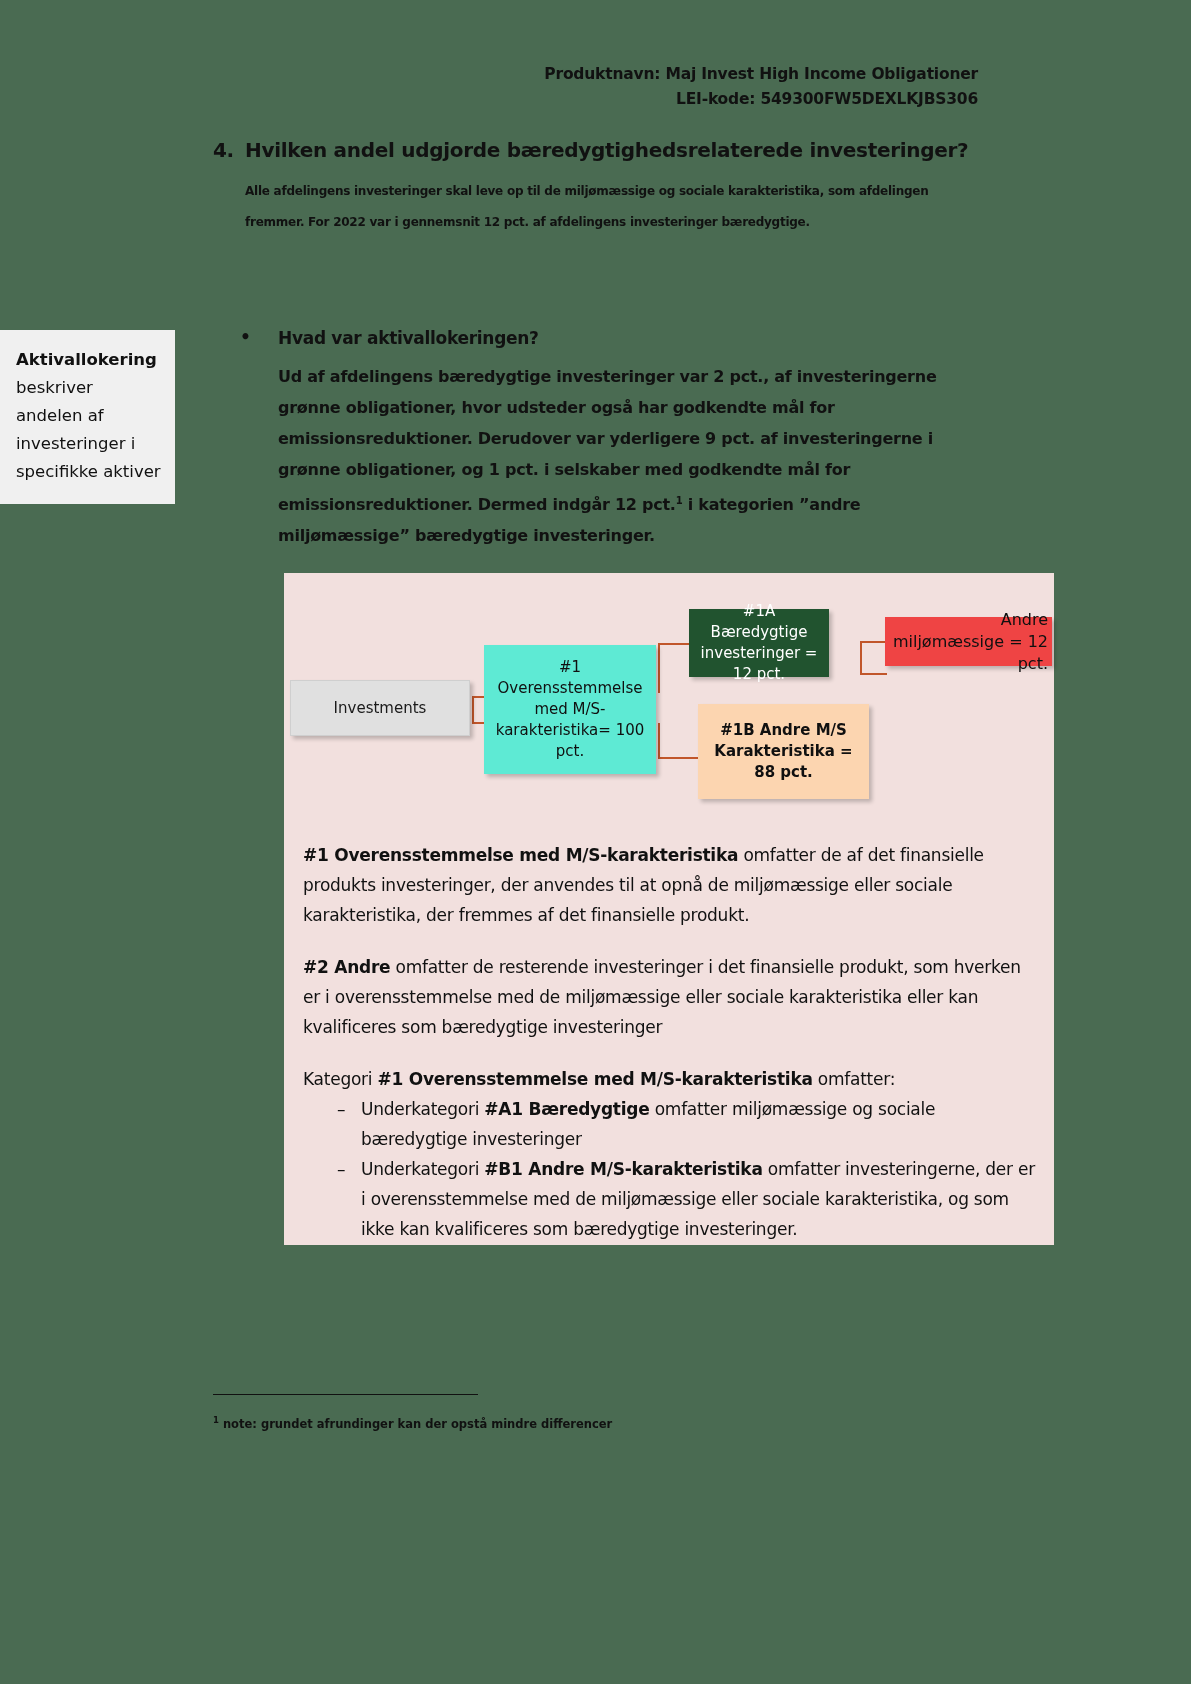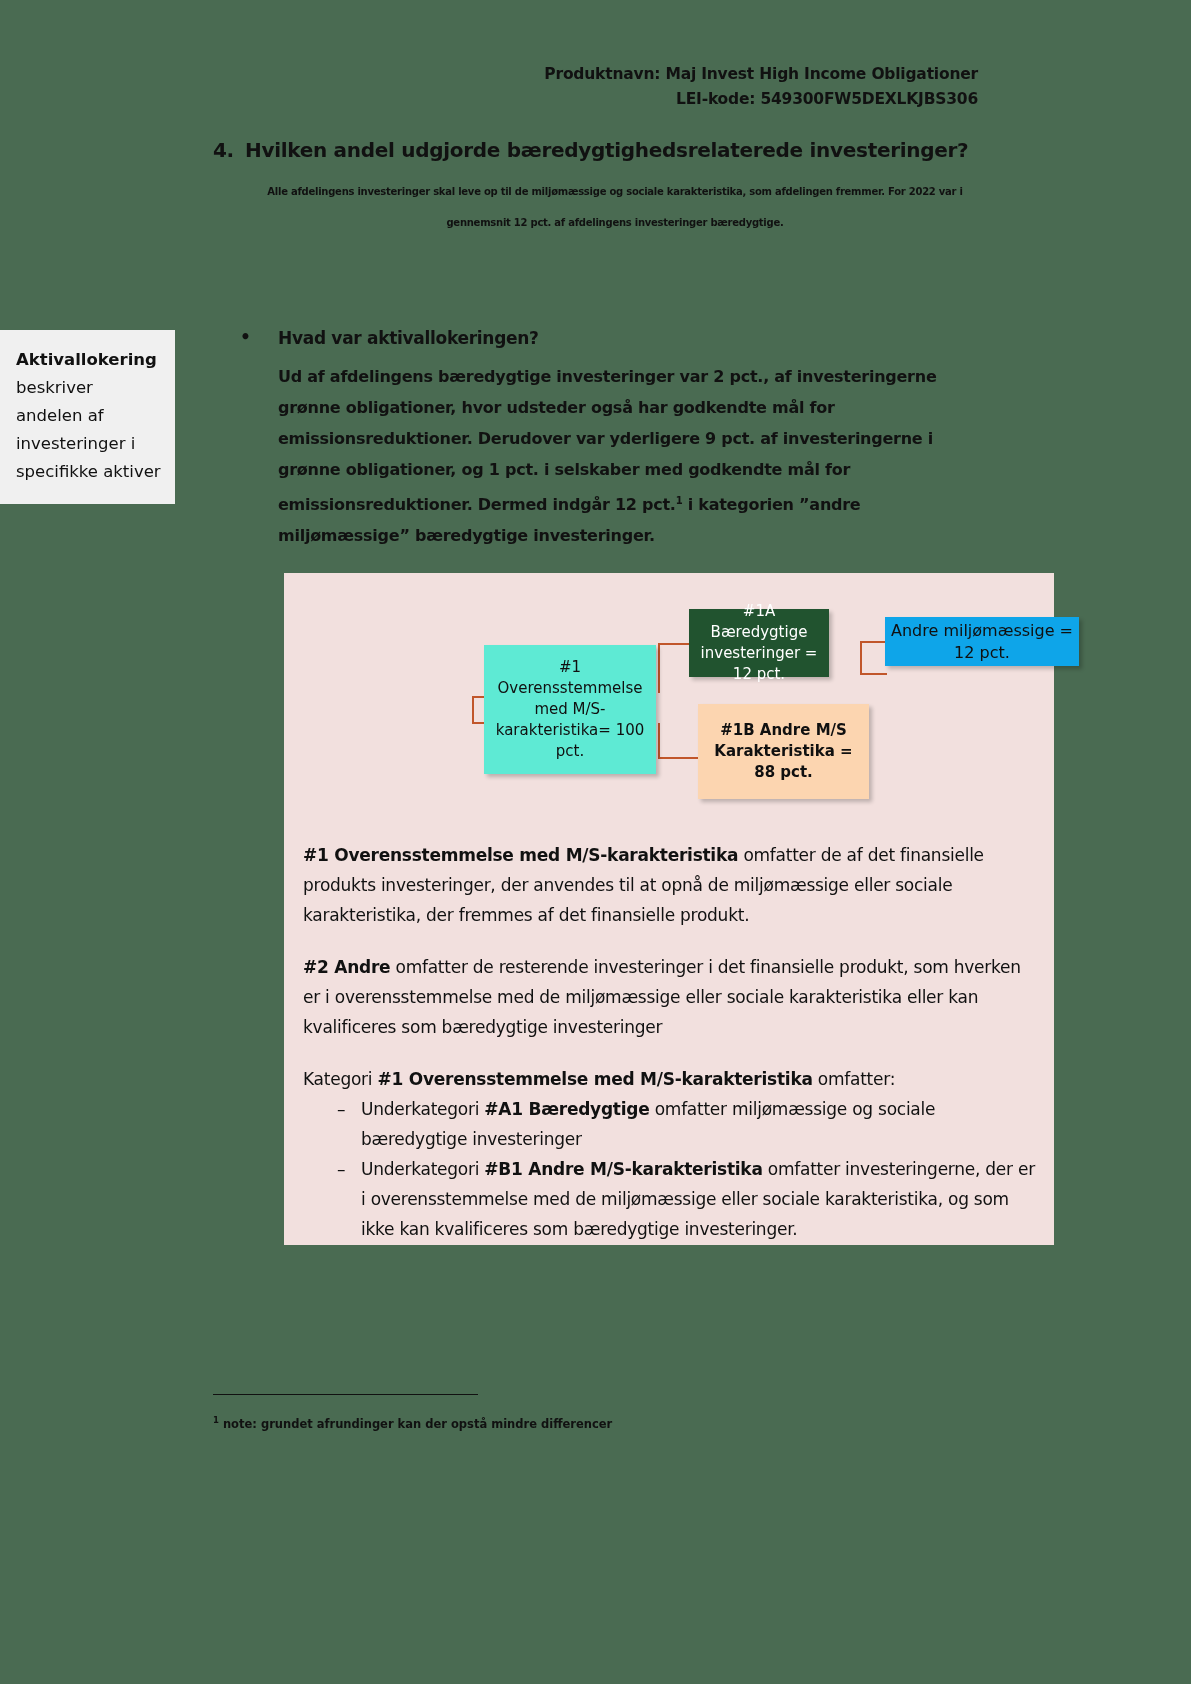--- a/index.html
+++ b/index.html
@@ -54,26 +54,25 @@
     width: 32px;
     flex: 0 0 32px;
   }
   .sec-title { flex: 1 1 auto; }
 
   .sec-body {
     margin-left: 32px;
     margin-top: 14px;
     font-family: "DejaVu Sans", sans-serif;
     font-weight: bold;
-    font-size: 10px;
+    font-size: 12px;
     line-height: 31px;
     color: #111;
     letter-spacing: -0.25px;
     width: 740px;
-    text-align: center;
   }
 
   
   .callout {
     position: absolute;
     left: 0;
     top: 330px;
     width: 175px;
     background: #f0f0f0;
     padding: 16px 14px 18px 16px;
@@ -169,27 +168,28 @@
     width: 140px;
     height: 68px;
     background: #21532f;
     color: #ffffff;
     padding: 17px 6px;
     align-items: center;
   }
   .box-other-env {
     left: 601px;
     top: 44px;
-    width: 194px;
+    width: 167px;
     height: 49px;
-    background: #0ea5e9;
+    background: #ef4444;
     color: #101010;
     padding: 0 4px;
     font-size: 16px;
     line-height: 22px;
+    text-align: right;
   }
   .box-other-ms {
     left: 414px;
     top: 131px;
     width: 171px;
     height: 95px;
     background: #fcd5b0;
     color: #101010;
     font-weight: bold;
     padding: 4px 6px;
@@ -287,20 +287,23 @@
   <div class="panel">
 
     <div class="conn" style="left:188px; top:123px; width:12px; height:24px; border-width:2px 0 2px 2px; border-right:0;"></div>
 
     <div class="conn" style="left:374px; top:70px; width:30px; height:48px; border-width:2px 0 0 2px;"></div>
 
     <div class="conn" style="left:374px; top:150px; width:40px; height:34px; border-width:0 0 2px 2px;"></div>
 
     <div class="conn" style="left:576px; top:68px; width:25px; height:30px; border-width:2px 0 2px 2px; border-right:0;"></div>
 
+    <div class="dbox box-investments">
+      <span>Investments</span>
+    </div>
 
     <div class="dbox box-compliance">
       <span>#1 Overensstemmelse med M/S-karakteristika= 100 pct.</span>
     </div>
 
     <div class="dbox box-sustainable">
       <span>#1A Bæredygtige investeringer = 12 pct.</span>
     </div>
 
     <div class="dbox box-other-env">

